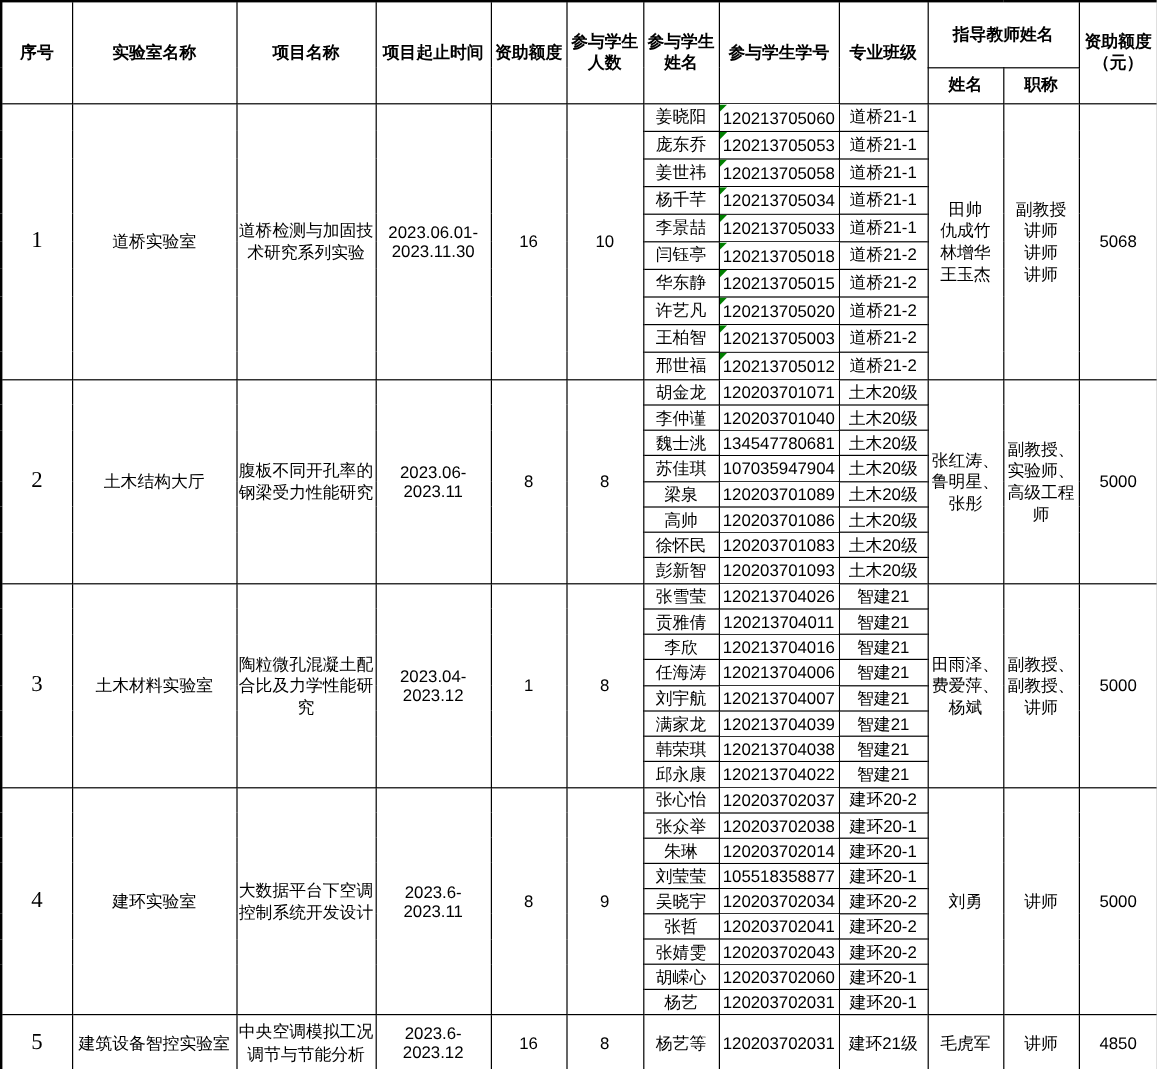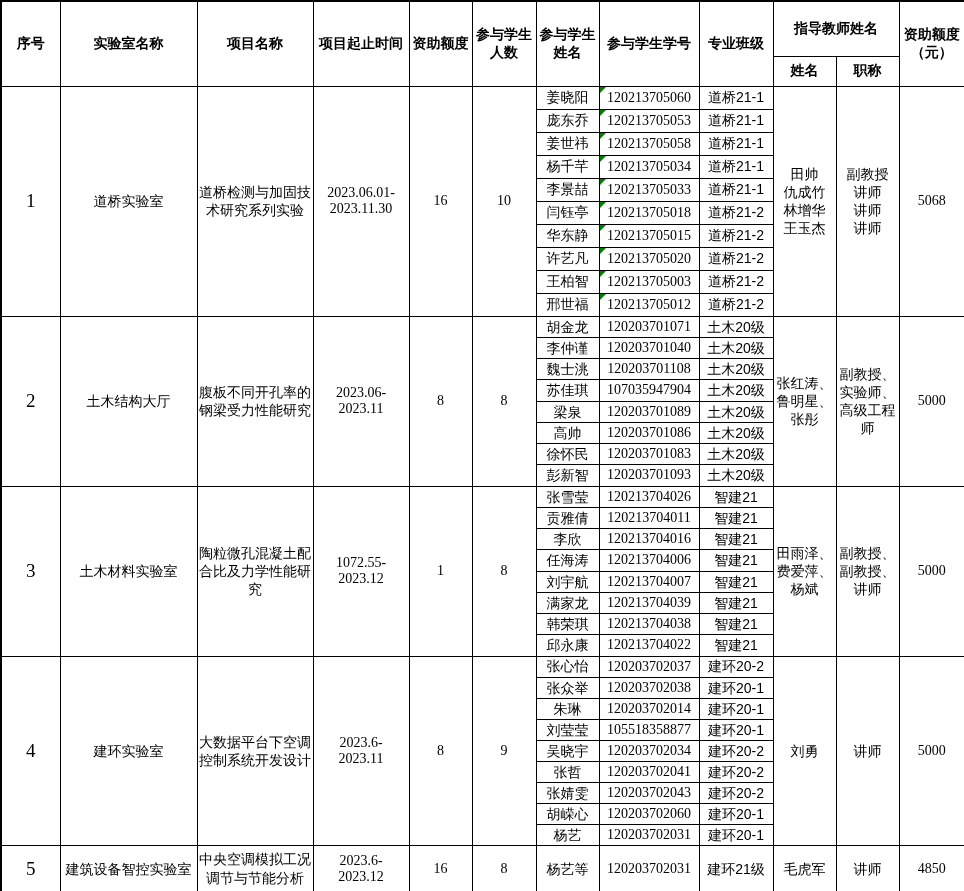--- a/index.html
+++ b/index.html
@@ -34,21 +34,20 @@
     font-weight: bold;
     line-height: 1.25;
   }
   td.cjk {
     font-size: 14px;
     line-height: 1.3;
   }
   td.num {
     font-size: 14px;
     letter-spacing: 0;
-    font-family: Liberation Serif, serif;
   }
   td.seq {
     font-family: "Liberation Serif", "DejaVu Serif", serif;
     font-size: 19px;
   }
   .multiline {
     white-space: pre-line;
   }
   td.idcell {
     position: relative;
@@ -189,21 +188,21 @@
           <td rowspan="8" class="cjk multiline">副教授、实验师、高级工程师</td>
           <td rowspan="8" class="num">5000</td>
         </tr>
         <tr style="height: 21.25px;">
           <td class="cjk">李仲谨</td>
           <td class="num idcell">120203701040</td>
           <td class="cjk">土木20级</td>
         </tr>
         <tr style="height: 21.25px;">
           <td class="cjk">魏士洮</td>
-          <td class="num idcell">120203701108</td>
+          <td class="num idcell">134547780681</td>
           <td class="cjk">土木20级</td>
         </tr>
         <tr style="height: 21.25px;">
           <td class="cjk">苏佳琪</td>
           <td class="num idcell">107035947904</td>
           <td class="cjk">土木20级</td>
         </tr>
         <tr style="height: 21.25px;">
           <td class="cjk">梁泉</td>
           <td class="num idcell">120203701089</td>
@@ -221,21 +220,21 @@
         </tr>
         <tr style="height: 21.25px;">
           <td class="cjk">彭新智</td>
           <td class="num idcell">120203701093</td>
           <td class="cjk">土木20级</td>
         </tr>
         <tr style="height: 21.25px;">
           <td rowspan="8" class="seq">3</td>
           <td rowspan="8" class="cjk">土木材料实验室</td>
           <td rowspan="8" class="cjk">陶粒微孔混凝土配合比及力学性能研究</td>
-          <td rowspan="8" class="num multiline">1072.55-
+          <td rowspan="8" class="num multiline">2023.04-
 2023.12</td>
           <td rowspan="8" class="num">1</td>
           <td rowspan="8" class="num">8</td>
           <td class="cjk">张雪莹</td>
           <td class="num idcell">120213704026</td>
           <td class="cjk">智建21</td>
           <td rowspan="8" class="cjk multiline">田雨泽、费爱萍、杨斌</td>
           <td rowspan="8" class="cjk multiline">副教授、副教授、讲师</td>
           <td rowspan="8" class="num">5000</td>
         </tr>

